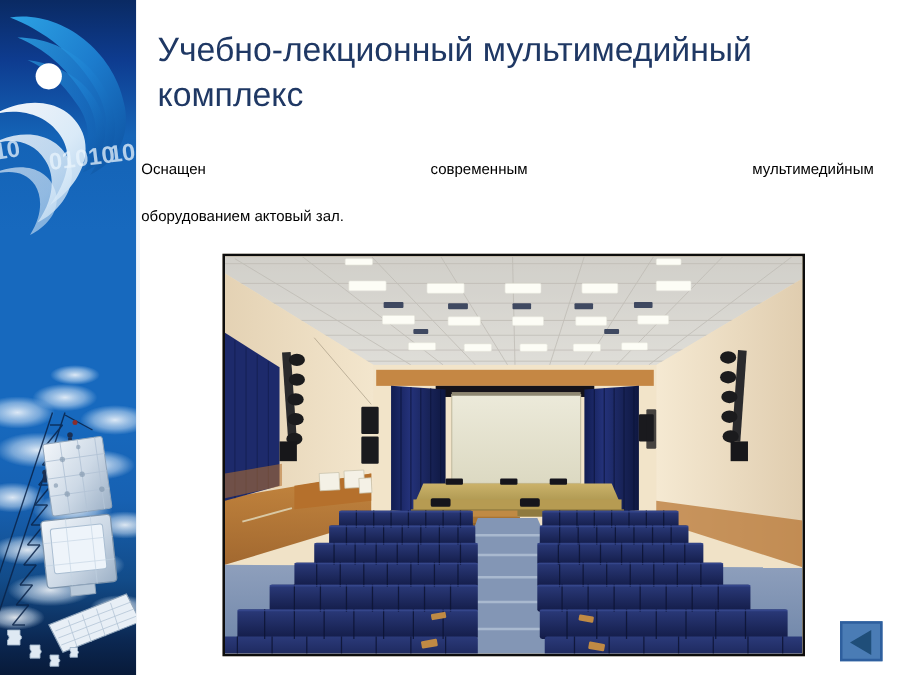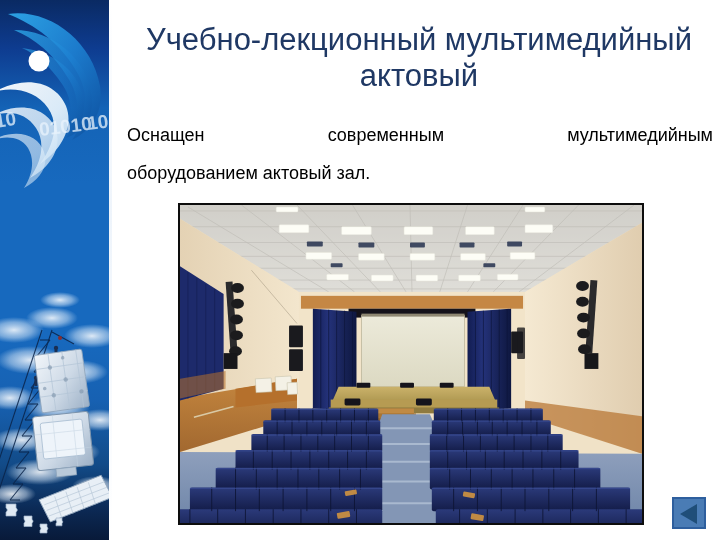--- a/index.html
+++ b/index.html
@@ -48,35 +48,35 @@
     width: 3px; height: 540px;
     background: linear-gradient(180deg,#ffffff 0%, #eef4fb 40%, #ffffff 100%);
   }
 
   
   .title {
     position: absolute;
     left: 126px;
     top: 22px;
     width: 586px;
-    text-align: center;
-    font-size: 31px;
+    text-align: left;
+    font-size: 27px;
     line-height: 36px;
     color: #1f3864;
     font-weight: normal;
     letter-spacing: 0px;
   }
 
   
   .body-text {
     position: absolute;
-    left: 127px;
+    left: 113px;
     top: 124px;
     width: 586px;
-    font-size: 18px;
+    font-size: 12px;
     line-height: 22px;
     color: #000000;
     text-align: justify;
     text-justify: inter-word;
   }
   .body-text .just-line {
     display: block;
     text-align: justify;
     text-align-last: justify;
   }
@@ -294,21 +294,21 @@
           </g>
         </g>
       </g>
     </svg>
   </div>
   <div class="sidebar-edge"></div>
 
   <div class="title">
     <span>Учебно-лекционный мультимедийный</span>
     <br>
-    <span>актовый</span>
+    <span>комплекс</span>
   </div>
 
   <div class="body-text">
     <span class="just-line">Оснащен современным мультимедийным</span>
     <span class="last-line">оборудованием актовый зал.</span>
   </div>
 
   <div class="photo-frame">
     <svg class="photo-svg" viewBox="0 0 466 322" preserveAspectRatio="none">
       <defs>

